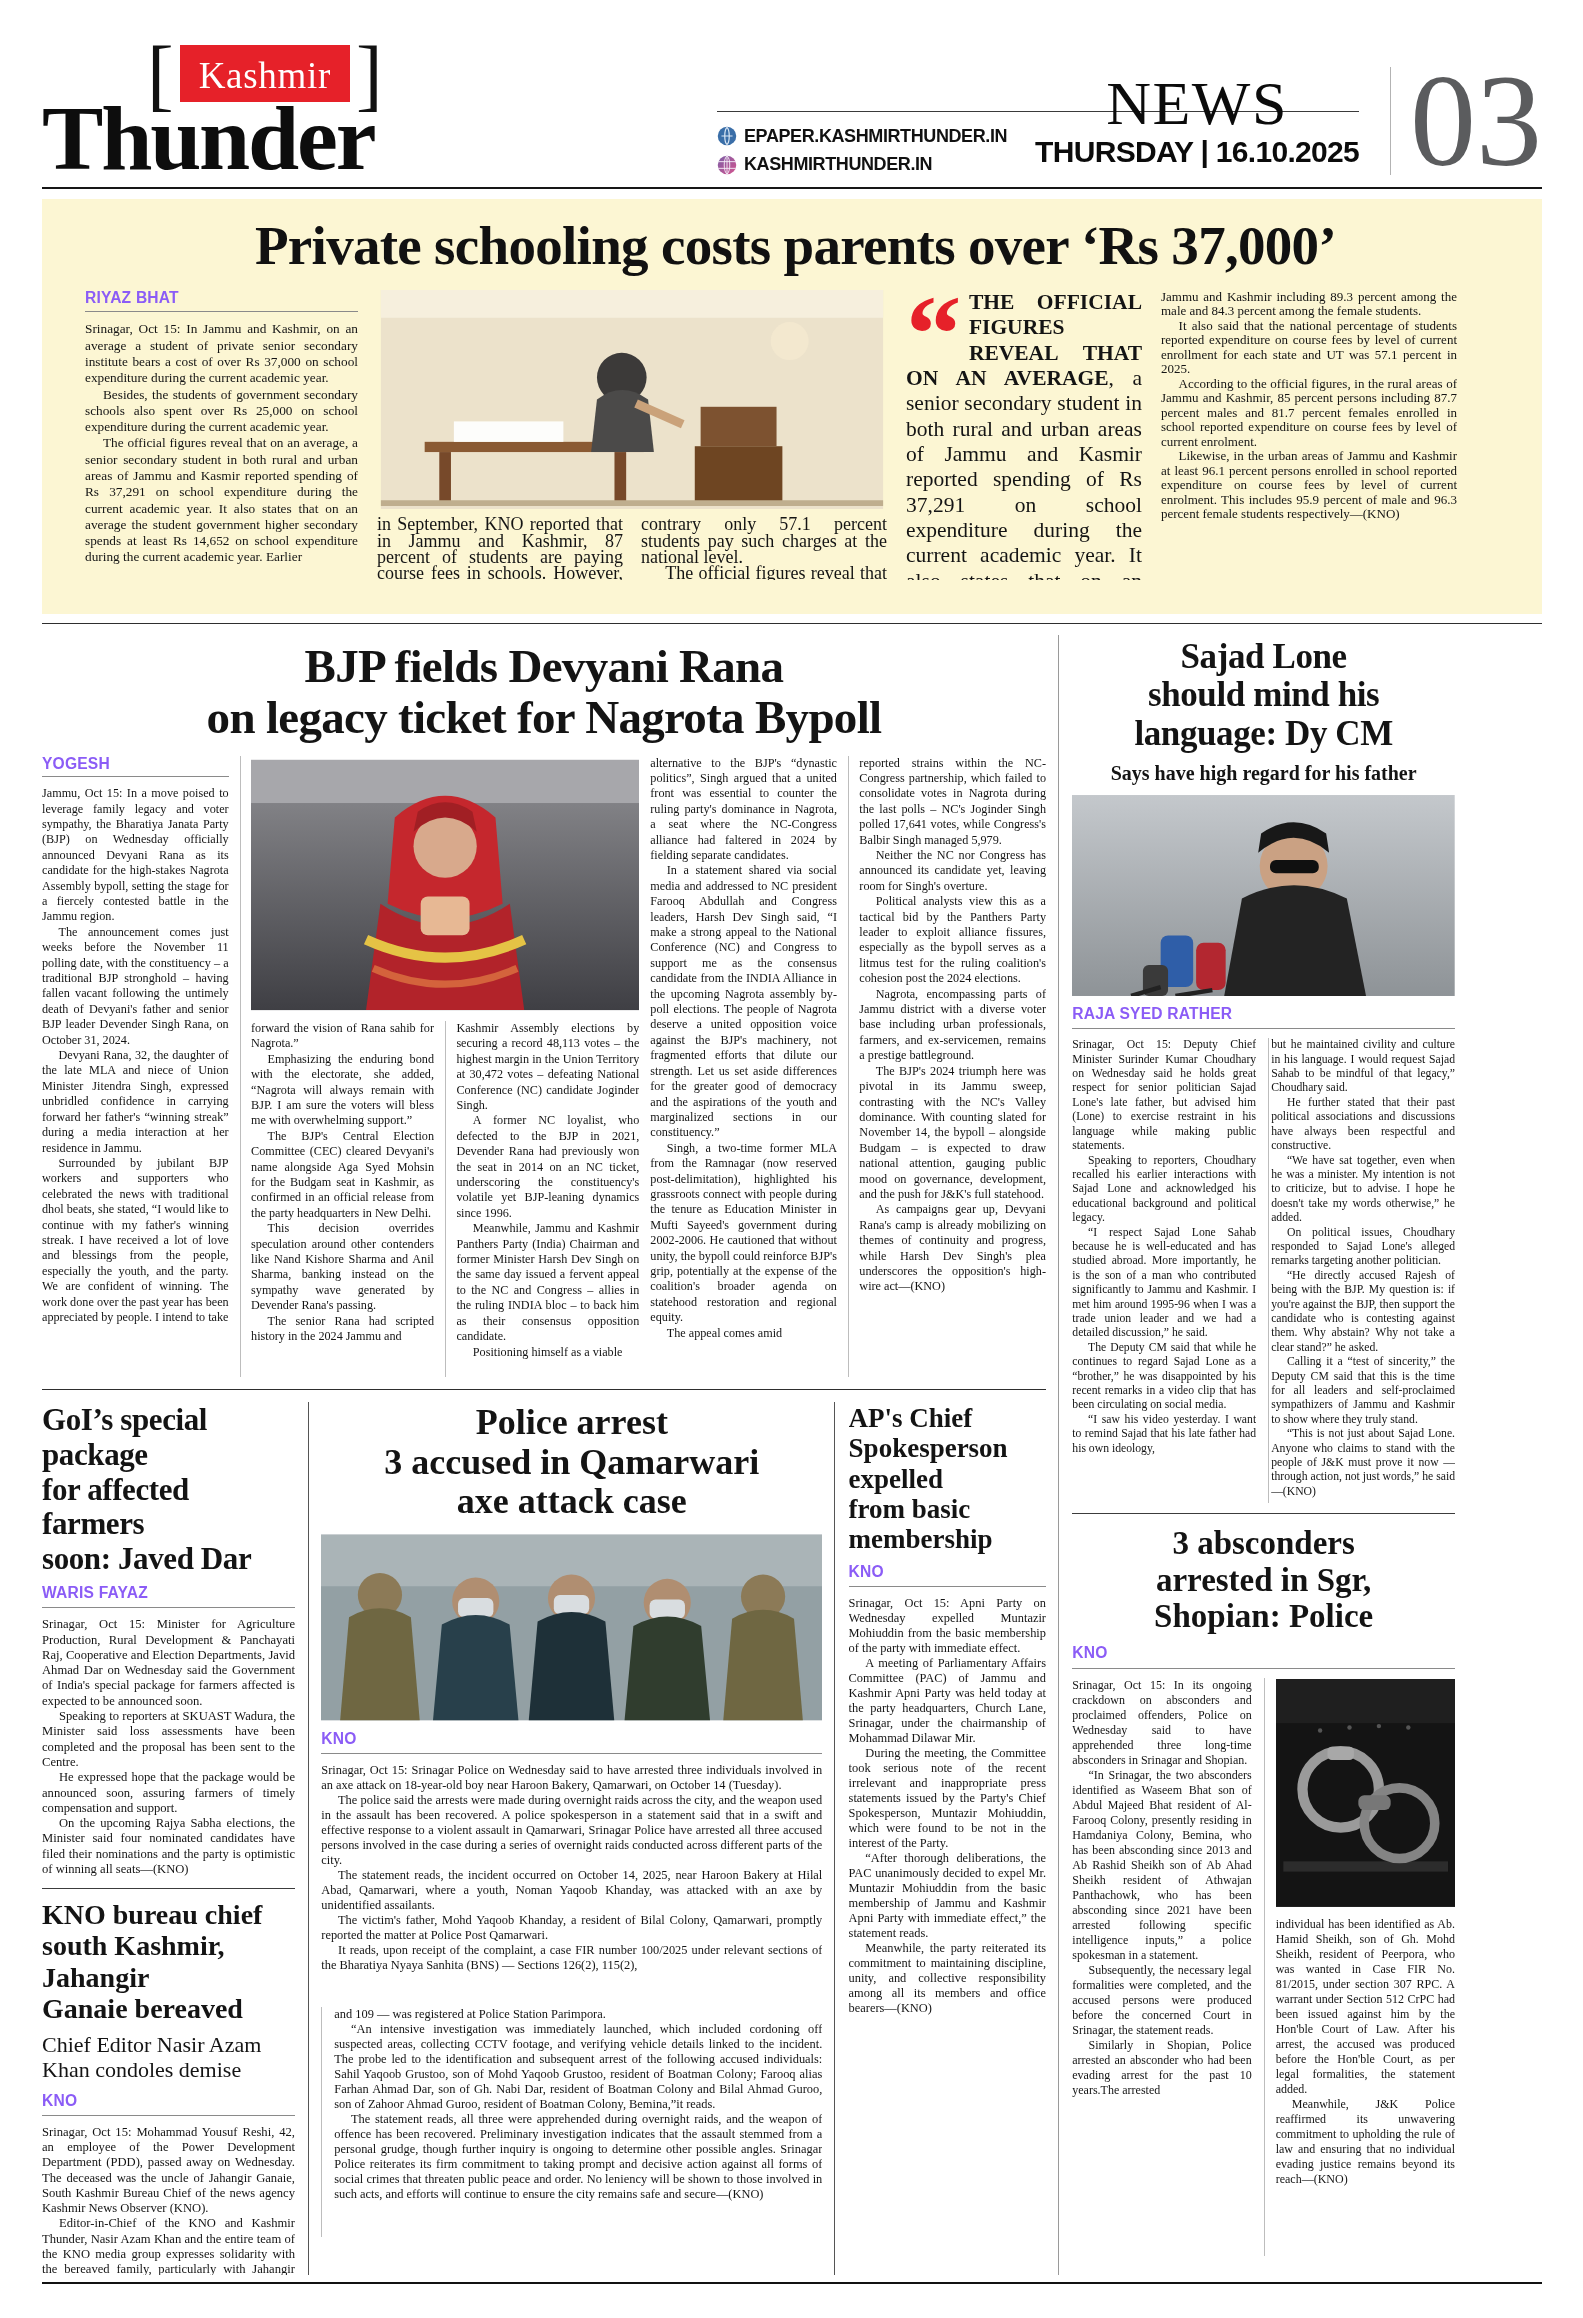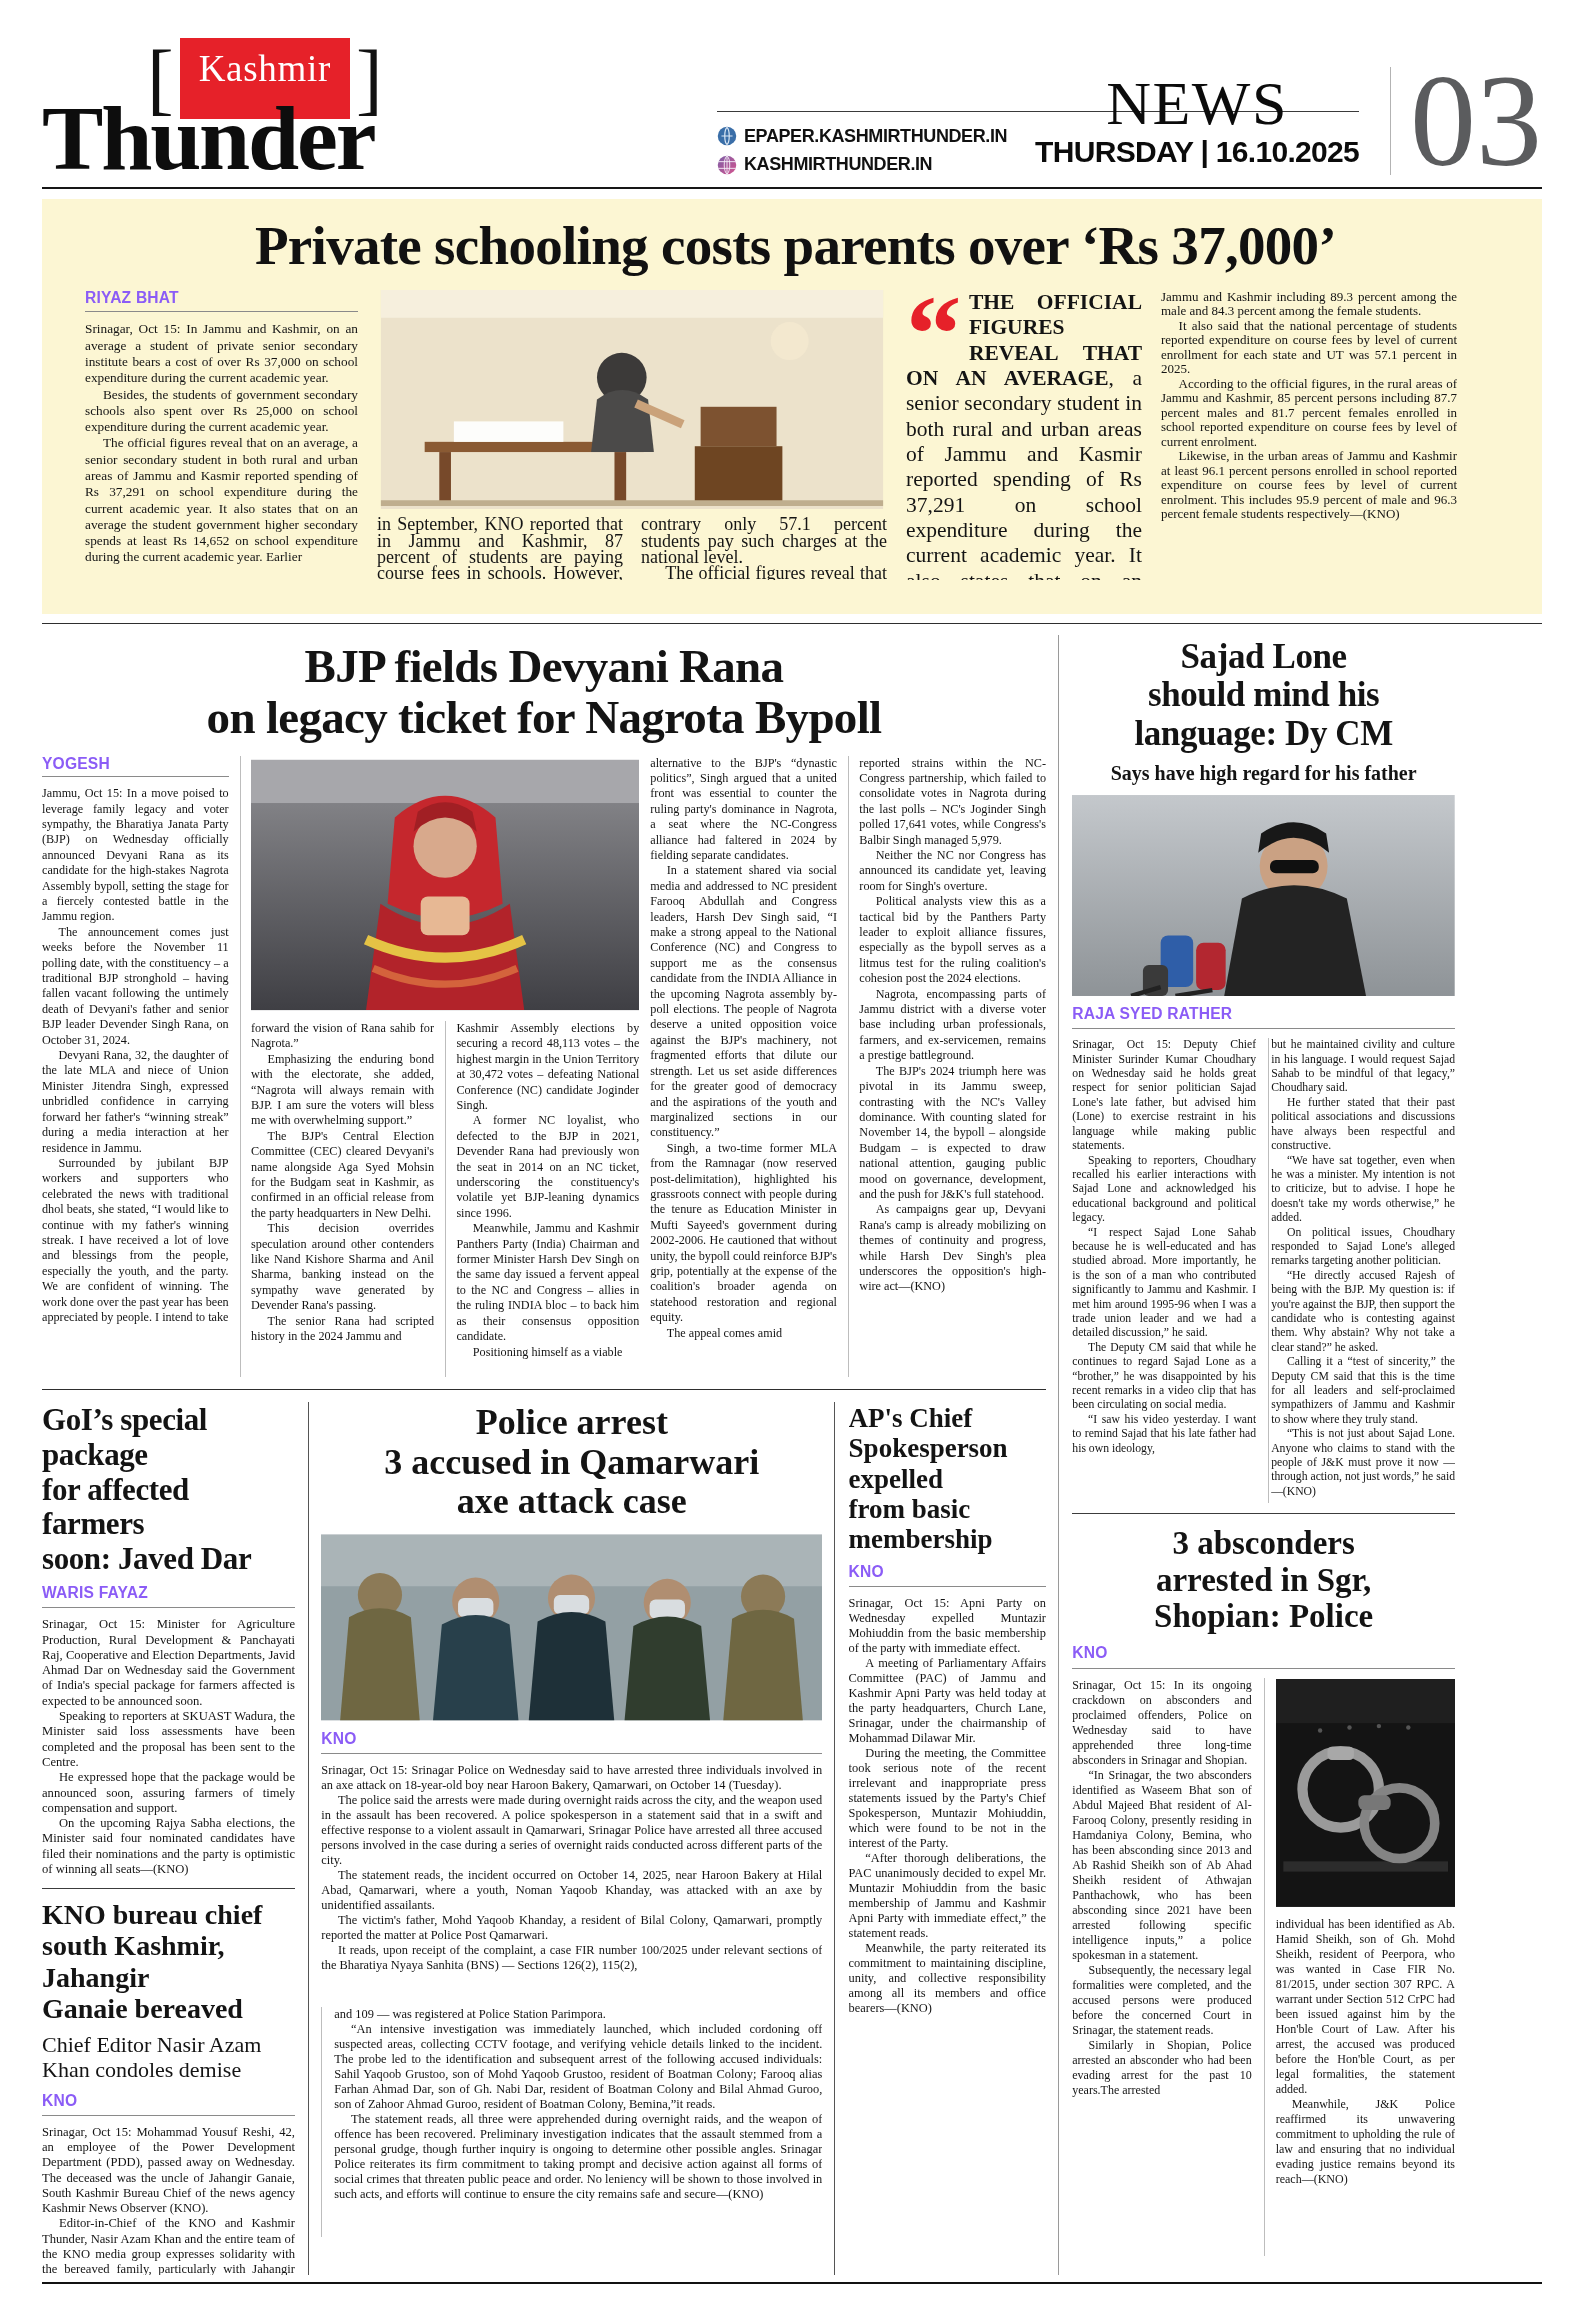--- a/index.html
+++ b/index.html
@@ -5,21 +5,21 @@
   html,body{margin:0;padding:0;background:#e9e9e9;}
   .page{position:relative;width:1584px;height:2319px;background:#ffffff;margin:0 auto;
         font-family:"Liberation Serif",serif;color:#141414;overflow:hidden;}
   
   .header{display:flex;justify-content:space-between;align-items:flex-end;
           padding:36px 42px 0 42px;height:139px;}
   .masthead{position:relative;width:444px;height:139px;}
   .mast-row{position:absolute;left:105px;top:1.5px;display:flex;align-items:center;gap:6px;}
   .bracket{font:400 80px/0.9 "Liberation Serif",serif;color:#111;}
   .kbox{background:#e62129;color:#fff;font:400 37px/1 "Liberation Serif",serif;
-        padding:12px 19px 32px 19px;letter-spacing:0.7px;}
+        padding:12px 19px 8px 19px;letter-spacing:0.7px;}
   .mast-word{position:absolute;left:0;bottom:-9px;font:700 92px/1 "Liberation Serif",serif;
              letter-spacing:-2.2px;color:#0d0d0d;}
   .header-right{display:flex;align-items:flex-end;}
   .header-mid{border-top:1.5px solid #3a3a3a;padding-top:13.3px;display:flex;gap:28px;align-items:center;}
   .links{display:flex;flex-direction:column;gap:7.4px;}
   .link-row{display:flex;align-items:center;gap:7.4px;font-family:"Liberation Sans",sans-serif;
             font-weight:700;font-size:18px;letter-spacing:-0.4px;color:#111;cursor:pointer;}
   .date-block{margin-top:-58px;text-align:center;}
   .news{font:500 62px/0.95 "Liberation Serif",serif;letter-spacing:1.5px;color:#0b0b0b;}
   .date{font-family:"Liberation Sans",sans-serif;font-weight:700;font-size:30px;

